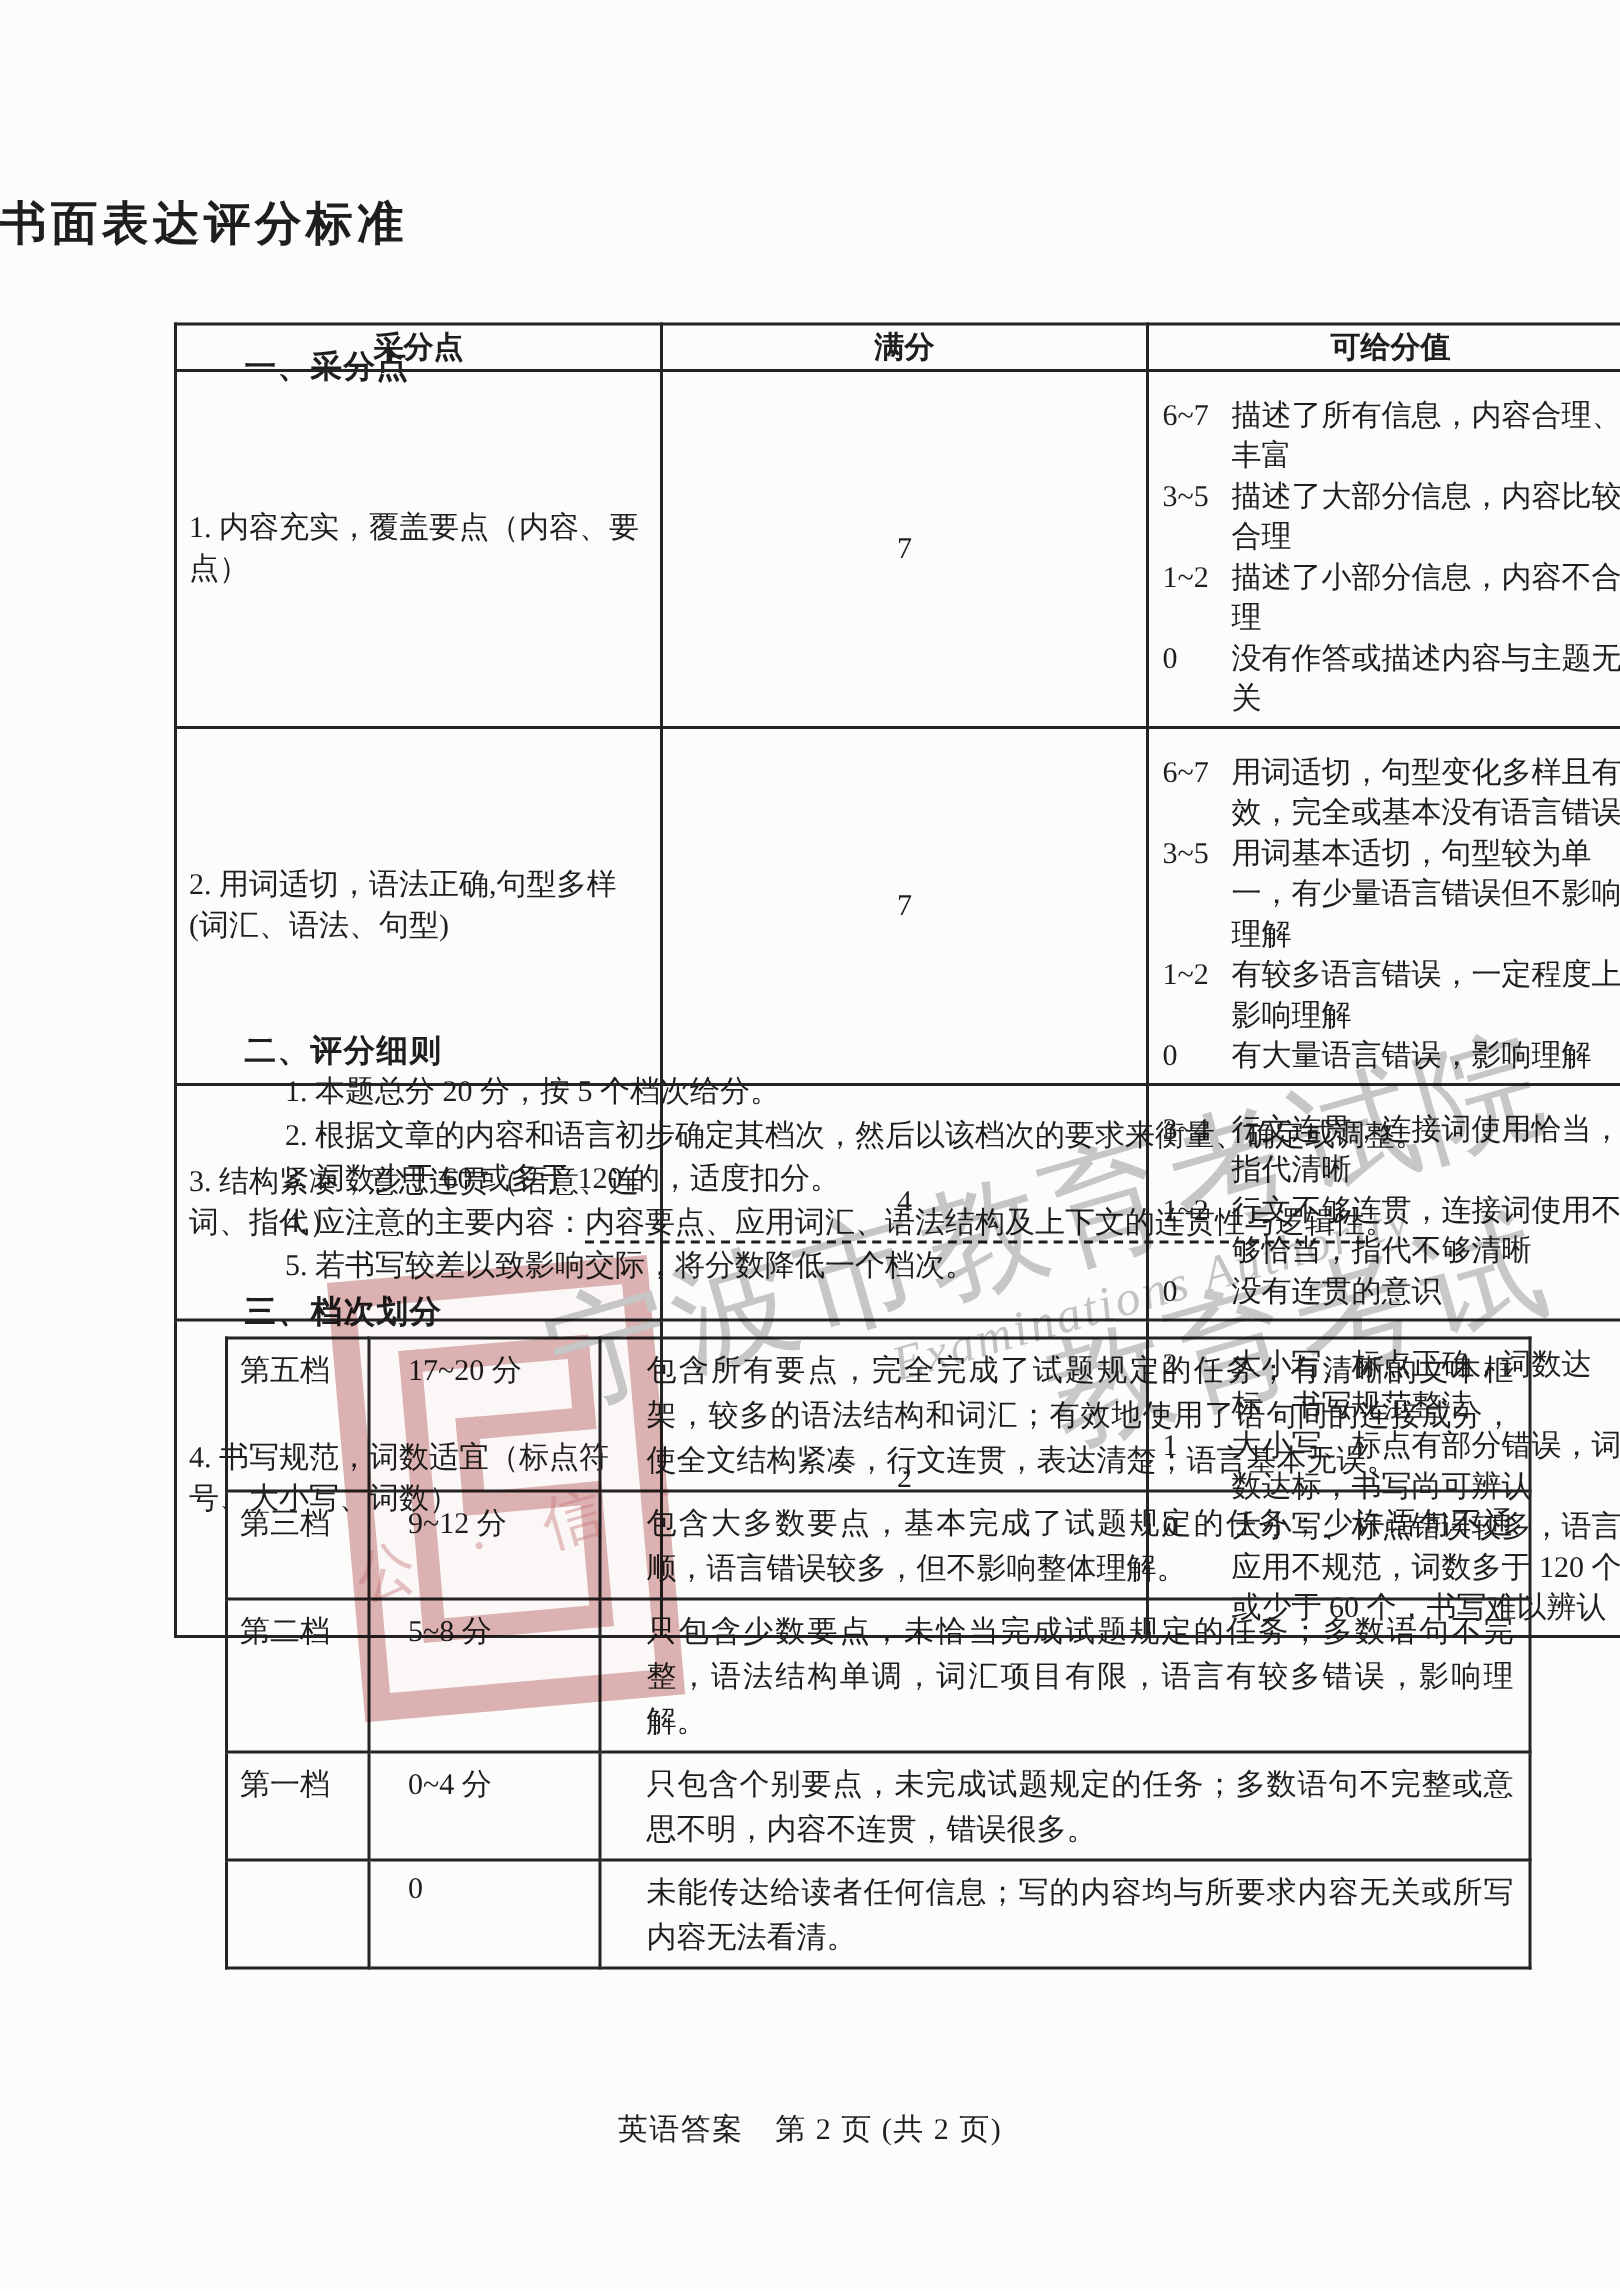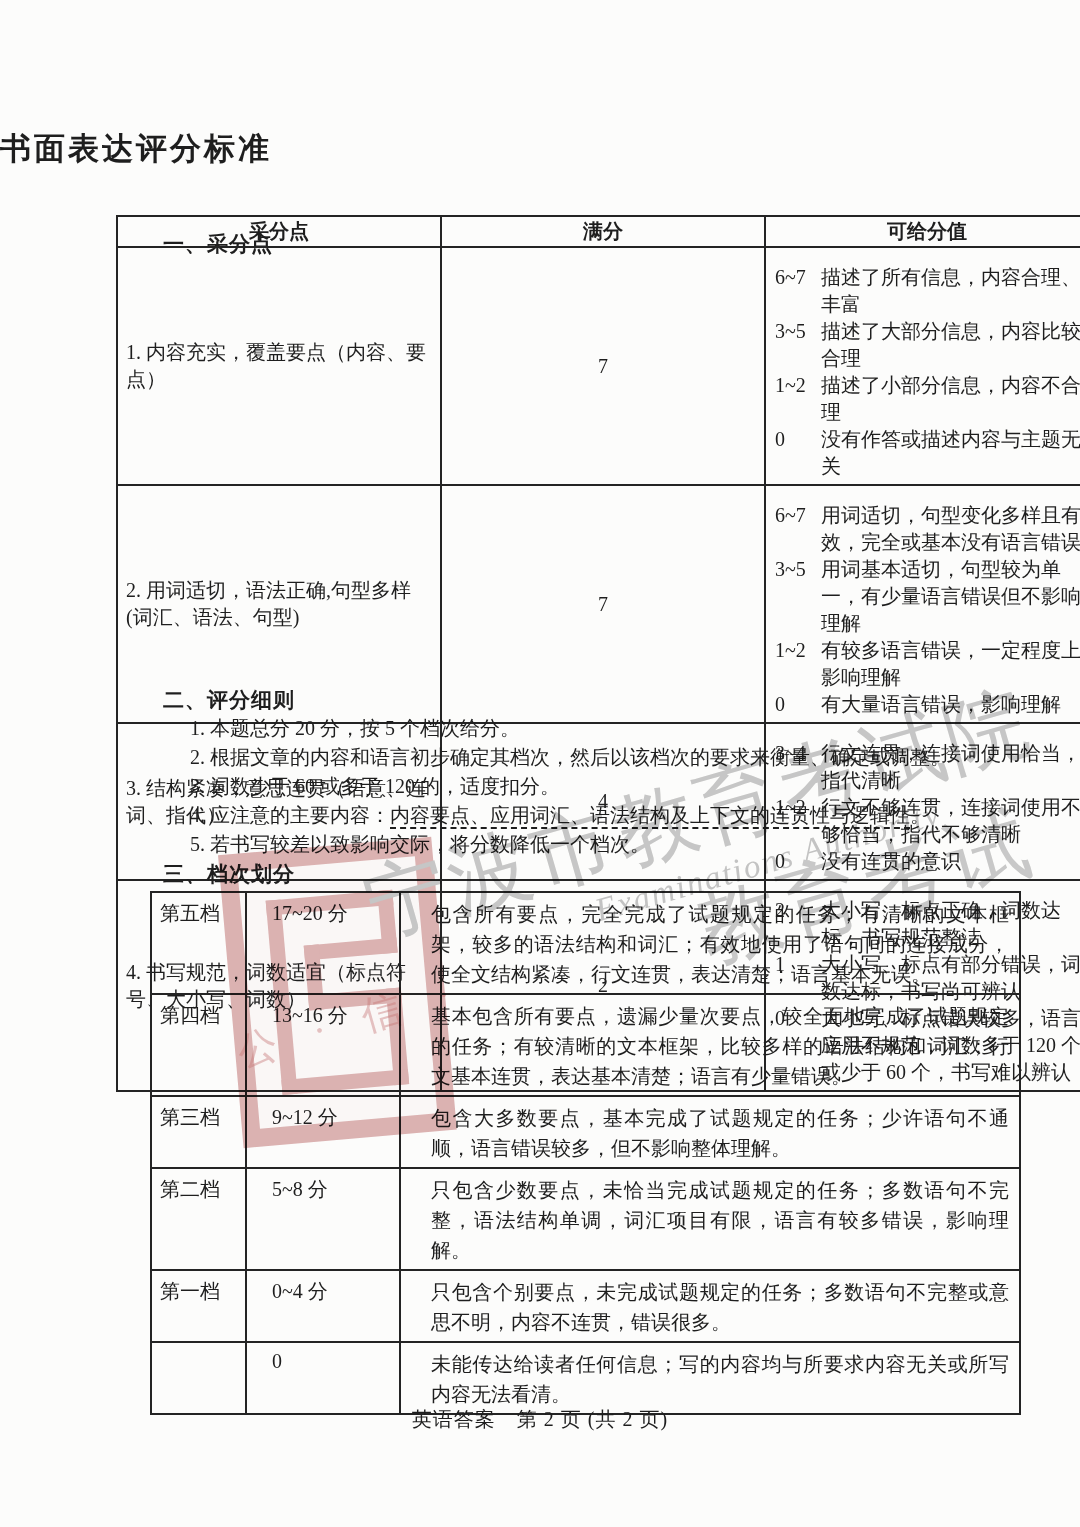--- a/index.html
+++ b/index.html
@@ -169,25 +169,20 @@
 
   <div class="sec-h sec-h3">三、档次划分</div>
 
   <table class="t2">
     <tbody>
         <tr style="height:93px;">
       <td class="c1">第五档</td>
       <td class="c2">17~20 分</td>
       <td class="c3">包含所有要点，完全完成了试题规定的任务；有清晰的文本框架，较多的语法结构和词汇；有效地使用了语句间的连接成分，使全文结构紧凑，行文连贯，表达清楚；语言基本无误。</td>
     </tr>
-    <tr style="height:100px;">
-      <td class="c1">第四档</td>
-      <td class="c2">13~16 分</td>
-      <td class="c3">基本包含所有要点，遗漏少量次要点，较全面地完成了试题规定的任务；有较清晰的文本框架，比较多样的语法结构和词汇；行文基本连贯，表达基本清楚；语言有少量错误。</td>
-    </tr>
     <tr style="height:68px;margin-top:32px;">
       <td class="c1">第三档</td>
       <td class="c2">9~12 分</td>
       <td class="c3">包含大多数要点，基本完成了试题规定的任务；少许语句不通顺，语言错误较多，但不影响整体理解。</td>
     </tr>
     <tr style="height:69px;">
       <td class="c1">第二档</td>
       <td class="c2">5~8 分</td>
       <td class="c3">只包含少数要点，未恰当完成试题规定的任务；多数语句不完整，语法结构单调，词汇项目有限，语言有较多错误，影响理解。</td>
     </tr>

